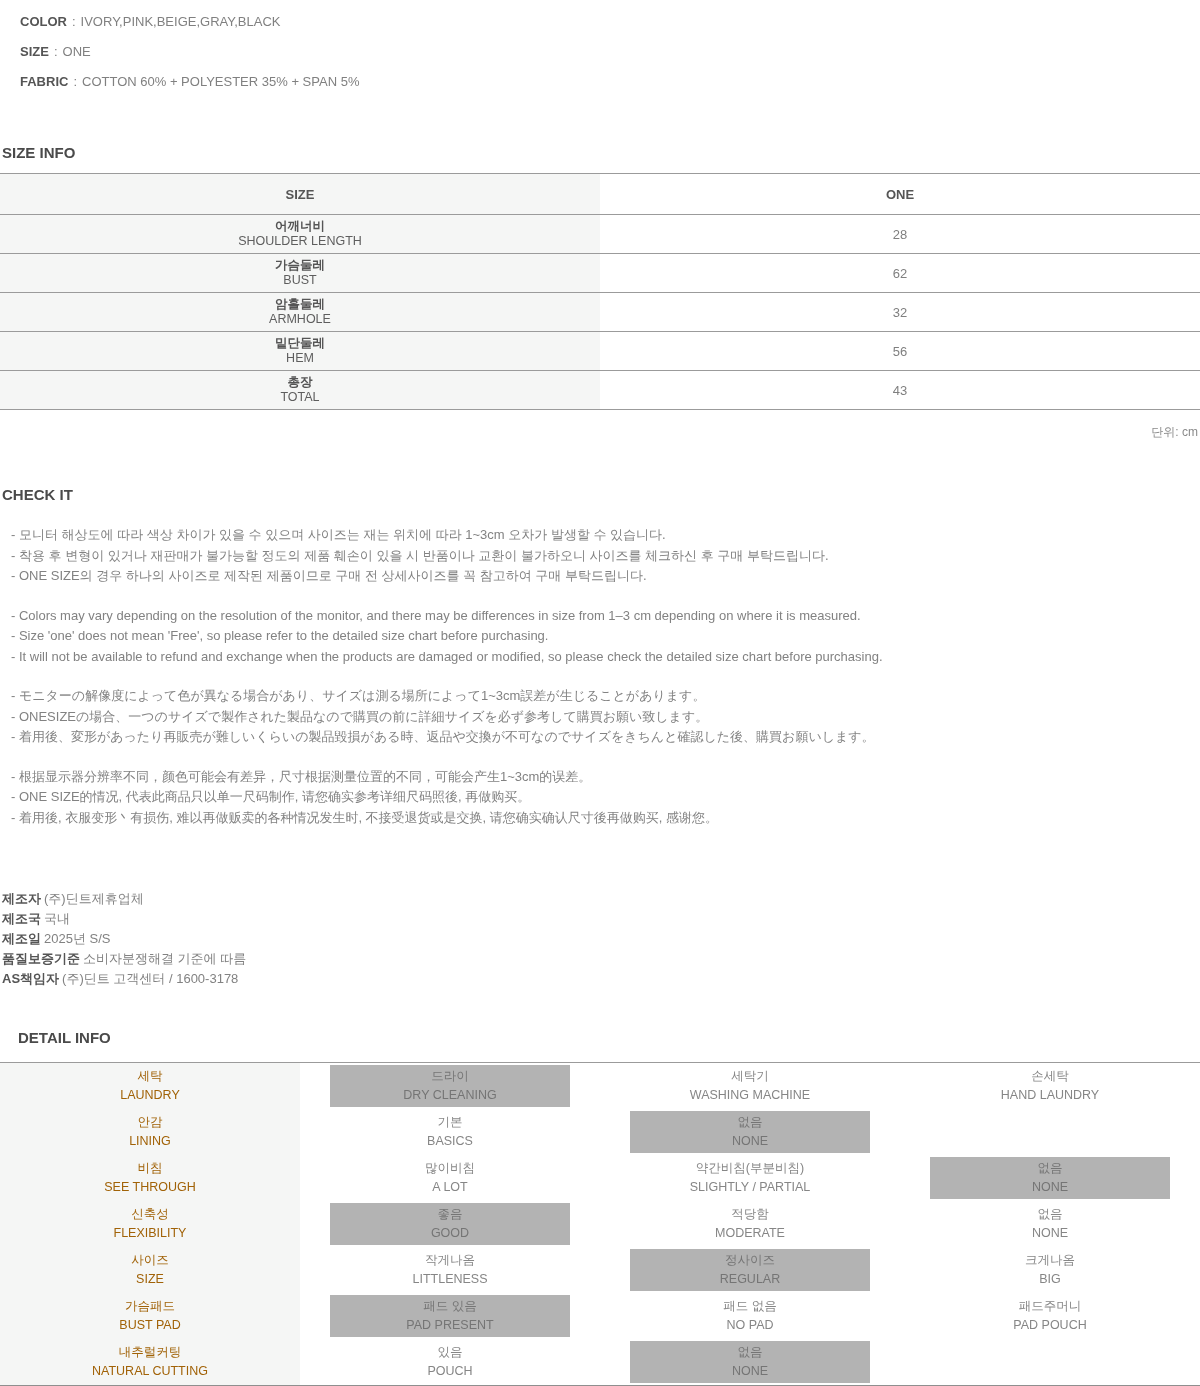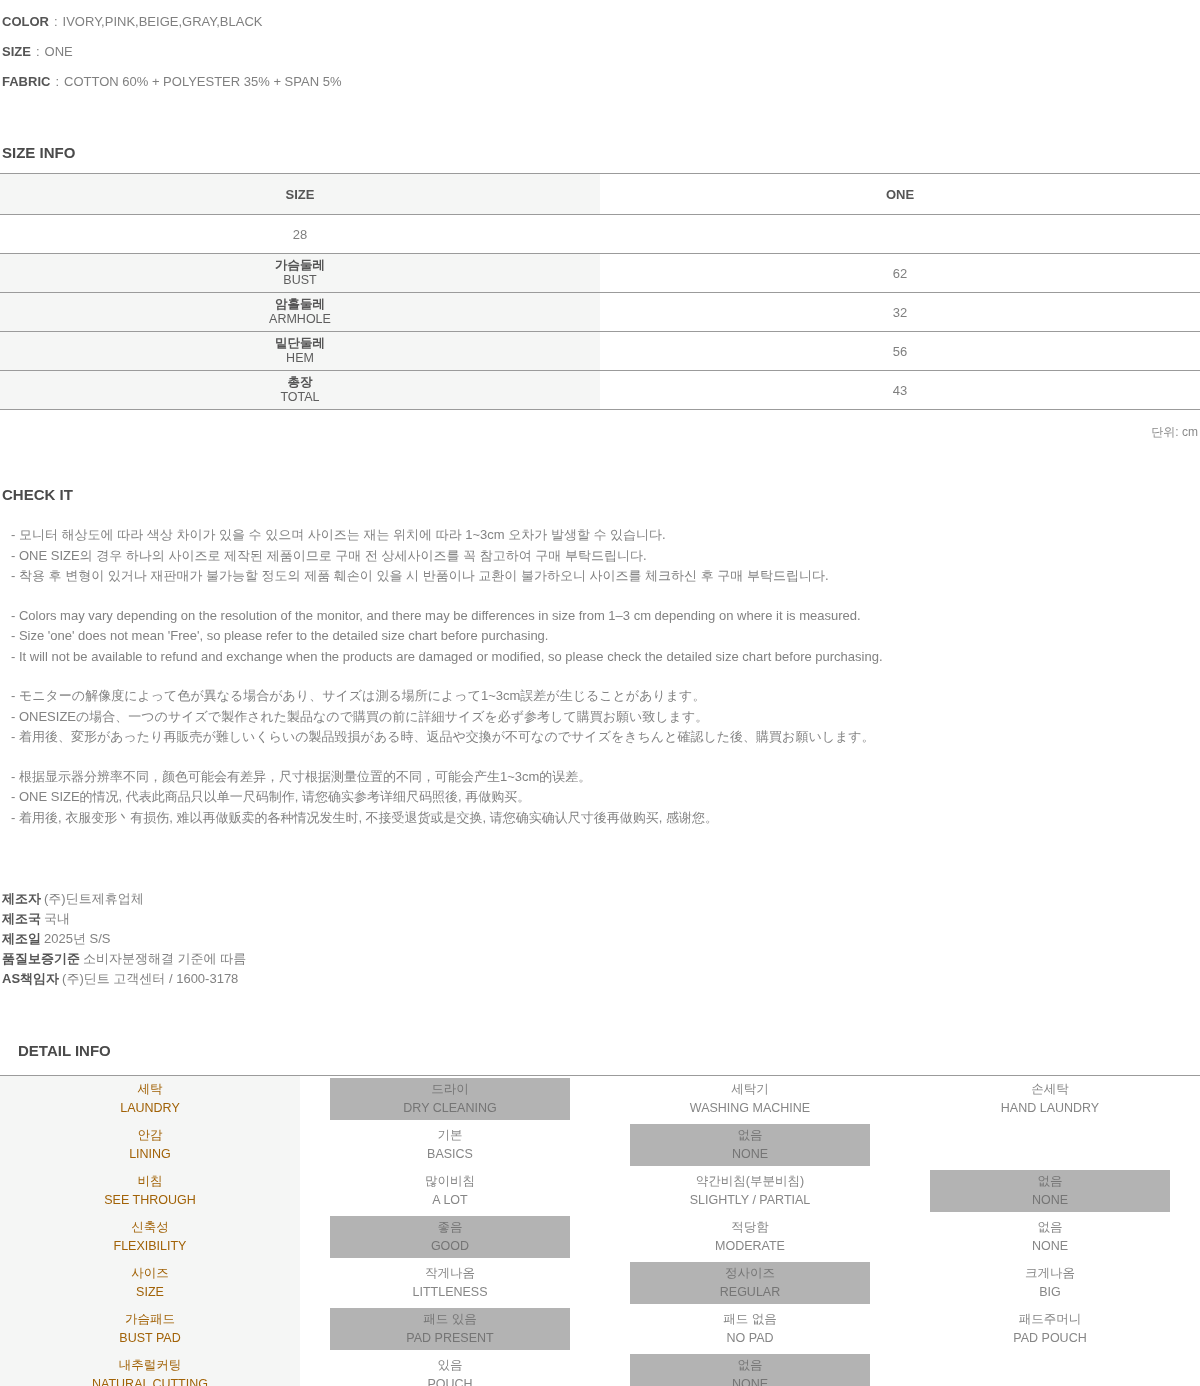--- a/index.html
+++ b/index.html
@@ -6,34 +6,34 @@
   body {
     width: 1200px;
     height: 1386px;
     background: #ffffff;
     font-family: "Liberation Sans", "DejaVu Sans", sans-serif;
     color: #808080;
     overflow: hidden;
   }
 
   
-  .top-info { padding: 6px 7px 0 2px; }
+  .top-info { padding: 6px 7px 0 2px; margin-left: 18px; }
   .info-line { height: 30px; display: flex; align-items: center; font-size: 13px; }
   .info-label { font-weight: bold; color: #555555; }
   .info-sep { margin: 0 5px; color: #808080; }
   .info-value { color: #808080; }
 
   
   .section-title {
     font-size: 15px; font-weight: bold; color: #4a4a4a;
     padding-left: 2px; line-height: 18px;
   }
   #size-info-title   { margin-top: 48px; }
   #check-it-title    { margin-top: 45px; }
-  #detail-info-title { margin-top: 53px; padding-left: 18px; }
+  #detail-info-title { margin-top: 40px; padding-left: 18px; }
 
   
   .size-table { margin-top: 11px; border-top: 1px solid #9b9b9b; }
   .srow { display: flex; border-bottom: 1px solid #9b9b9b; }
   .srow.hdr  { height: 40px; }
   .srow.data { height: 38px; }
   .scell-l {
     width: 600px; background: #f5f6f5;
     display: flex; flex-direction: column; align-items: center; justify-content: center;
     text-align: center;
@@ -99,20 +99,24 @@
 </div>
 
 <div class="section-title" id="size-info-title">SIZE INFO</div>
 
 <div class="size-table">
   <div class="srow hdr">
     <div class="scell-l">SIZE</div>
     <div class="scell-r">ONE</div>
   </div>
   <div class="srow data">
+    <div class="scell-l">
+      <div class="kr-label">어깨너비</div>
+      <div class="en-label">SHOULDER LENGTH</div>
+    </div>
     <div class="scell-r">28</div>
   </div>
   <div class="srow data">
     <div class="scell-l">
       <div class="kr-label">가슴둘레</div>
       <div class="en-label">BUST</div>
     </div>
     <div class="scell-r">62</div>
   </div>
   <div class="srow data">
@@ -136,22 +140,22 @@
     </div>
     <div class="scell-r">43</div>
   </div>
 </div>
 <div class="unit-note">단위: cm</div>
 
 <div class="section-title" id="check-it-title">CHECK IT</div>
 
 <div class="check-block first">
   <div>- 모니터 해상도에 따라 색상 차이가 있을 수 있으며 사이즈는 재는 위치에 따라 1~3cm 오차가 발생할 수 있습니다.</div>
+  <div>- 착용 후 변형이 있거나 재판매가 불가능할 정도의 제품 훼손이 있을 시 반품이나 교환이 불가하오니 사이즈를 체크하신 후 구매 부탁드립니다.</div>
   <div>- ONE SIZE의 경우 하나의 사이즈로 제작된 제품이므로 구매 전 상세사이즈를 꼭 참고하여 구매 부탁드립니다.</div>
-  <div>- 착용 후 변형이 있거나 재판매가 불가능할 정도의 제품 훼손이 있을 시 반품이나 교환이 불가하오니 사이즈를 체크하신 후 구매 부탁드립니다.</div>
 </div>
 <div class="check-block">
   <div>- Colors may vary depending on the resolution of the monitor, and there may be differences in size from 1–3 cm depending on where it is measured.</div>
   <div>- Size 'one' does not mean 'Free', so please refer to the detailed size chart before purchasing.</div>
   <div>- It will not be available to refund and exchange when the products are damaged or modified, so please check the detailed size chart before purchasing.</div>
 </div>
 <div class="check-block">
   <div>- モニターの解像度によって色が異なる場合があり、サイズは測る場所によって1~3cm誤差が生じることがあります。</div>
   <div>- ONESIZEの場合、一つのサイズで製作された製品なので購買の前に詳細サイズを必ず参考して購買お願い致します。</div>
   <div>- 着用後、変形があったり再販売が難しいくらいの製品毀損がある時、返品や交換が不可なのでサイズをきちんと確認した後、購買お願いします。</div>

